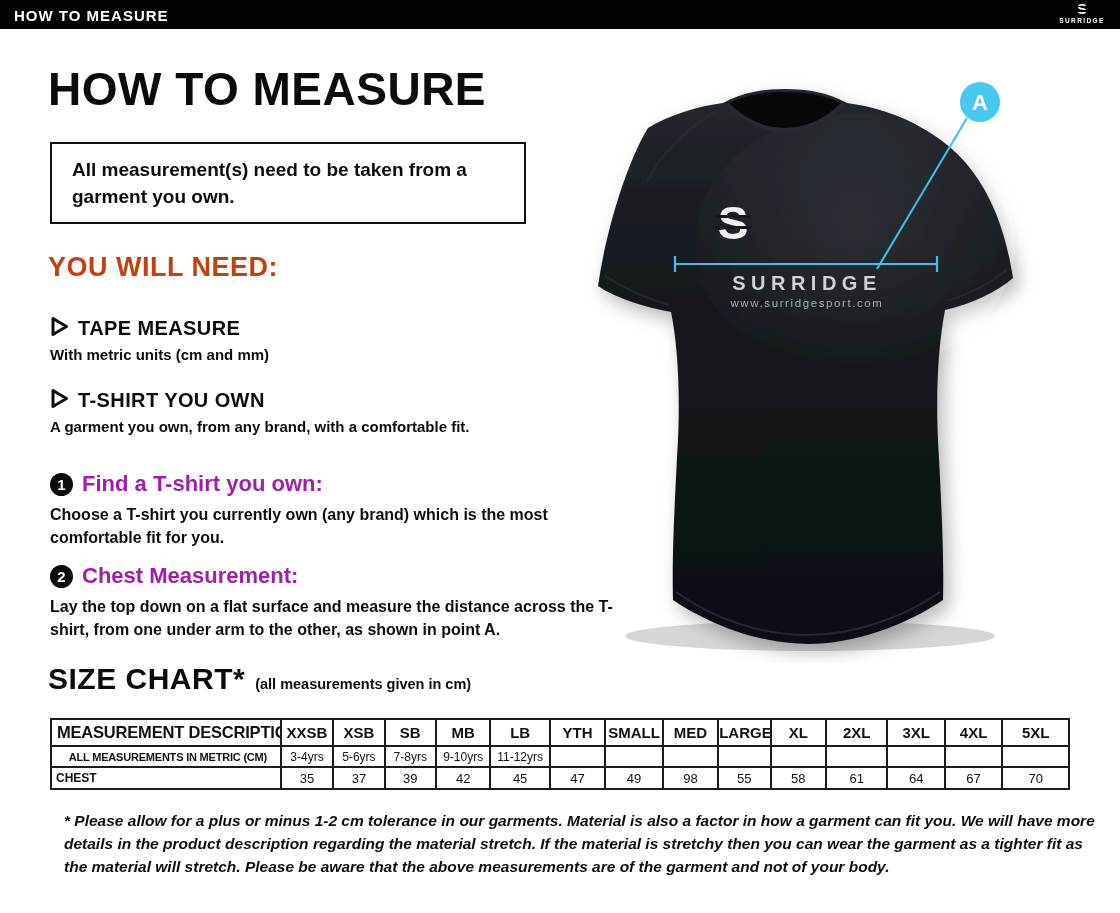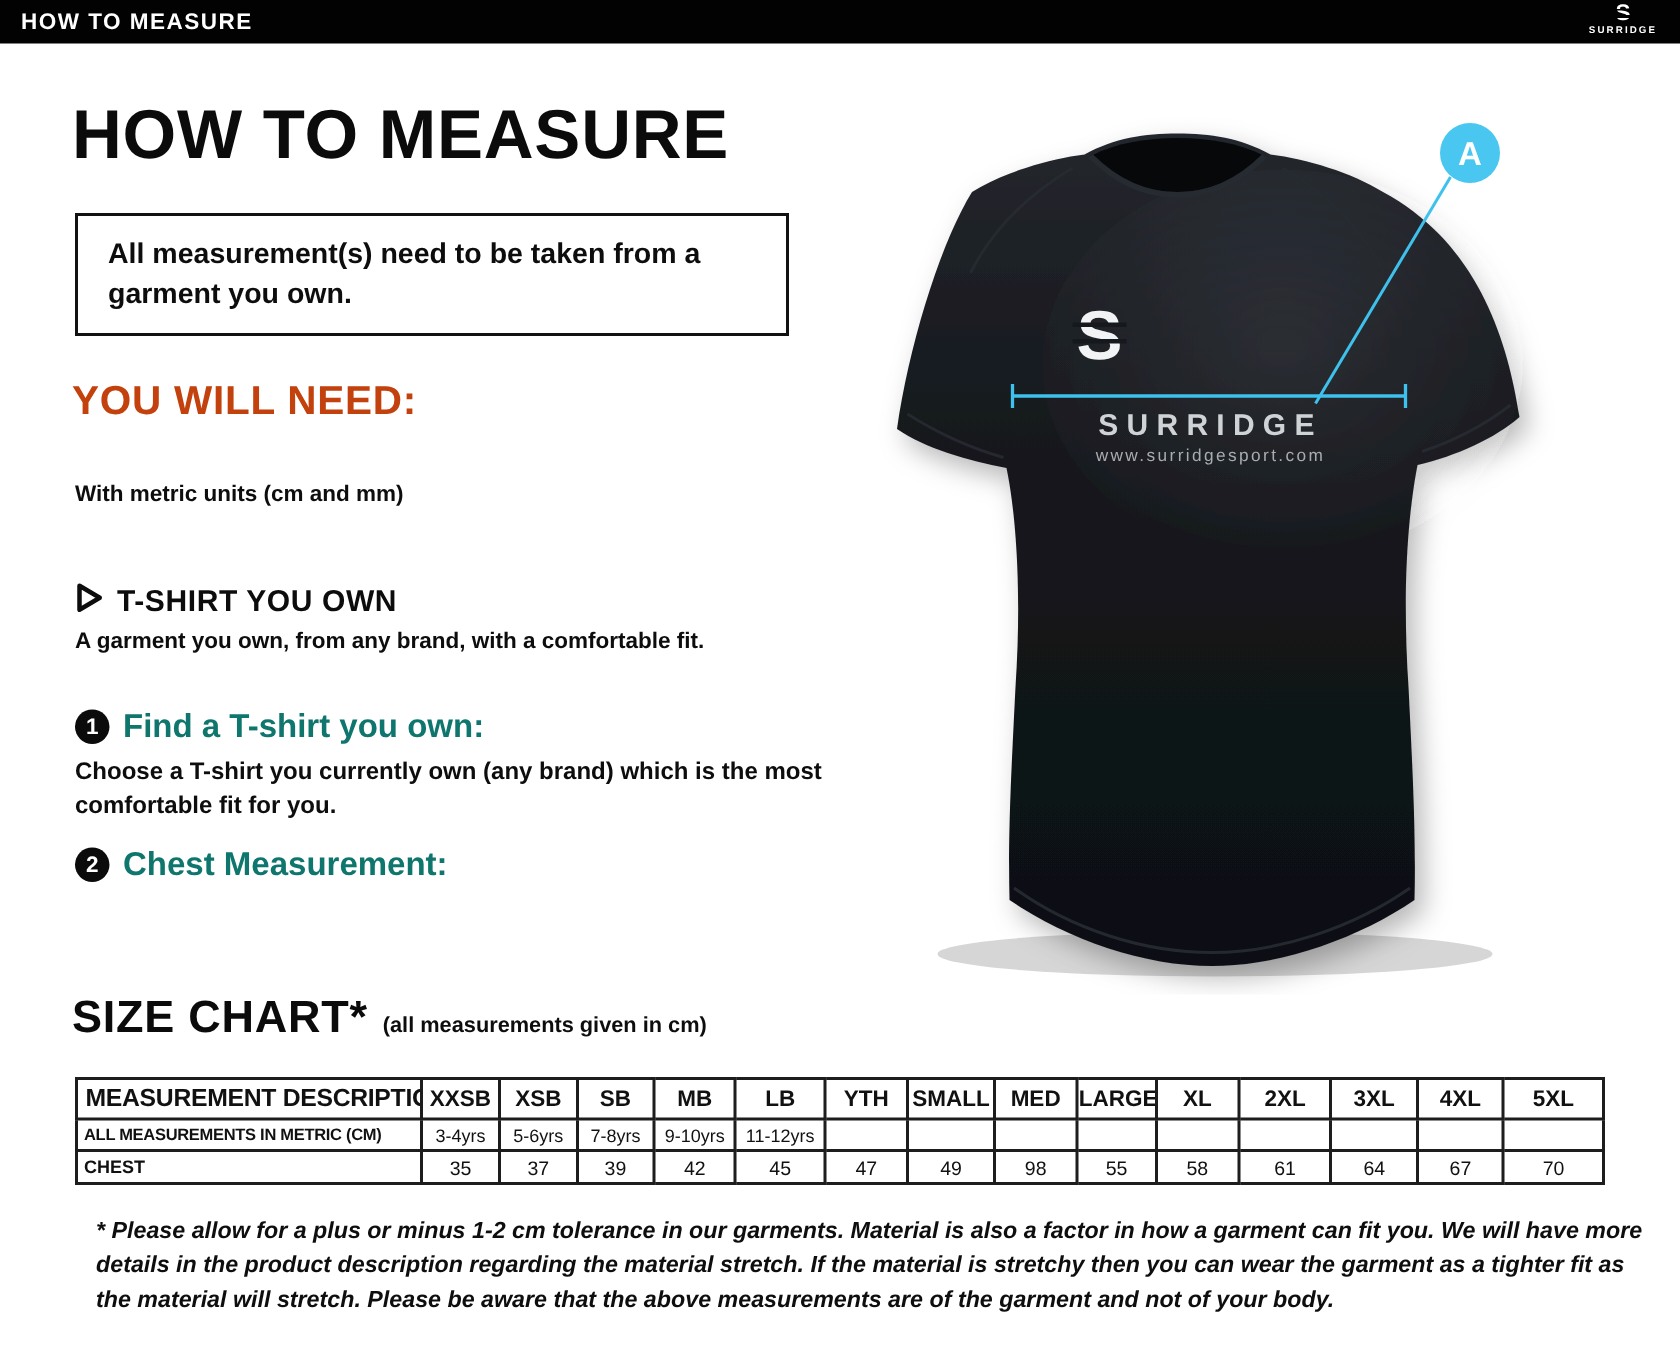--- a/index.html
+++ b/index.html
@@ -47,42 +47,42 @@
   .need-desc { font-size:15px; font-weight:bold; margin-top:5px; color:#0d0d0d; }
 
   .step { position:absolute; left:50px; }
   .step.one { top:471px; }
   .step.two { top:563px; }
   .step-head { display:flex; align-items:center; gap:9px; }
   .step-badge {
     width:23px; height:23px; border-radius:50%; background:#0b0b0b; color:#fff;
     font-size:15px; font-weight:bold; display:flex; align-items:center; justify-content:center; flex:0 0 auto;
   }
-  .step-title { font-size:22px; font-weight:800; color:#0f766e; }
+  .step-title { font-size:22px; font-weight:800; color:#a21caf; }
   .step-desc { font-size:16px; font-weight:bold; margin-top:7px; width:578px; line-height:1.42; color:#0d0d0d; }
 
   
   .sc-heading { position:absolute; left:48px; top:662px; display:flex; align-items:baseline; gap:10px; }
   .sc-title { font-size:30px; font-weight:800; letter-spacing:0.5px; color:#0b0b0b; }
   .sc-sub { font-size:14.5px; font-weight:bold; color:#0d0d0d; }
 
   table.size-table {
     position:absolute; left:50px; top:718px; width:1020px;
     border-collapse:collapse; table-layout:fixed; background:#fff;
   }
   table.size-table th, table.size-table td {
     border:2px solid #1d1d1d; text-align:center; padding:0; overflow:hidden; white-space:nowrap;
   }
   table.size-table thead th { height:27px; font-size:15px; font-weight:bold; color:#111; }
   table.size-table thead th.firstcol {
     text-align:left; padding-left:5px; font-size:16.5px; letter-spacing:-0.2px;
   }
   table.size-table tr.metric-row td { height:21px; font-size:12px; font-weight:normal; }
   table.size-table tr.metric-row td.firstcol {
-    text-align:left; padding-left:4px; font-size:11px; font-weight:bold; letter-spacing:-0.2px;
+    text-align:center; padding-left:4px; font-size:11px; font-weight:bold; letter-spacing:-0.2px;
   }
   table.size-table tr.chest-row td { height:22px; font-size:13px; font-weight:normal; }
   table.size-table tr.chest-row td.firstcol {
     text-align:left; padding-left:4px; font-size:12px; font-weight:bold;
   }
 
   .footnote {
     position:absolute; left:64px; top:810px; width:1034px;
     font-size:15.5px; font-weight:bold; font-style:italic; line-height:1.47; color:#0e0e0e;
   }
@@ -103,20 +103,28 @@
 
 <h1 class="h1">HOW TO MEASURE</h1>
 
 <div class="notice-box">
   <span>All measurement(s) need to be taken from a garment you own.</span>
 </div>
 
 <h2 class="ywn-heading">YOU WILL NEED:</h2>
 
 <div class="need-item first">
+  <div class="need-head">
+    <span>
+      <svg width="19" height="21" viewBox="0 0 19 21">
+          <path d="M3 2.5 L16.5 10.5 L3 18.5 Z" fill="#ffffff" stroke="#0d0d0d" stroke-width="3" stroke-linejoin="round"></path>
+        </svg>
+    </span>
+    <span class="need-title">TAPE MEASURE</span>
+  </div>
   <div class="need-desc">With metric units (cm and mm)</div>
 </div>
 
 <div class="need-item second">
   <div class="need-head">
     <span>
       <svg width="19" height="21" viewBox="0 0 19 21">
           <path d="M3 2.5 L16.5 10.5 L3 18.5 Z" fill="#ffffff" stroke="#0d0d0d" stroke-width="3" stroke-linejoin="round"></path>
         </svg>
     </span>
@@ -131,20 +139,21 @@
     <span class="step-title">Find a T-shirt you own:</span>
   </div>
   <div class="step-desc">Choose a T-shirt you currently own (any brand) which is the most comfortable fit for you.</div>
 </div>
 
 <div class="step two">
   <div class="step-head">
     <span class="step-badge">2</span>
     <span class="step-title">Chest Measurement:</span>
   </div>
+  <div class="step-desc">Lay the top down on a flat surface and measure the distance across the T-shirt, from one under arm to the other, as shown in point A.</div>
 </div>
 
 <div class="sc-heading">
   <span class="sc-title">SIZE CHART*</span>
   <span class="sc-sub">(all measurements given in cm)</span>
 </div>
 
 <table class="size-table">
   <colgroup>
     <col style="width:228px">

